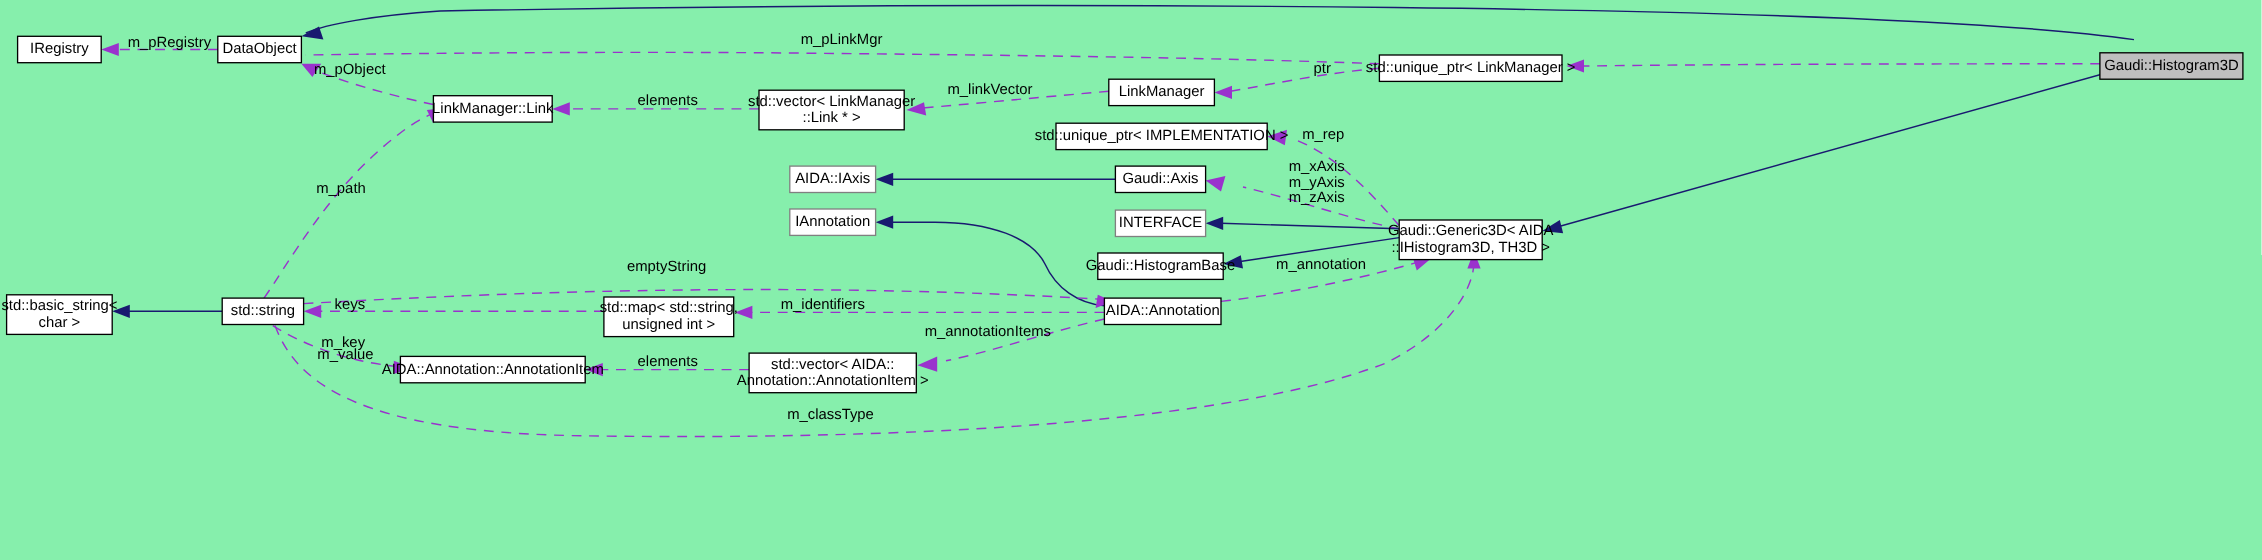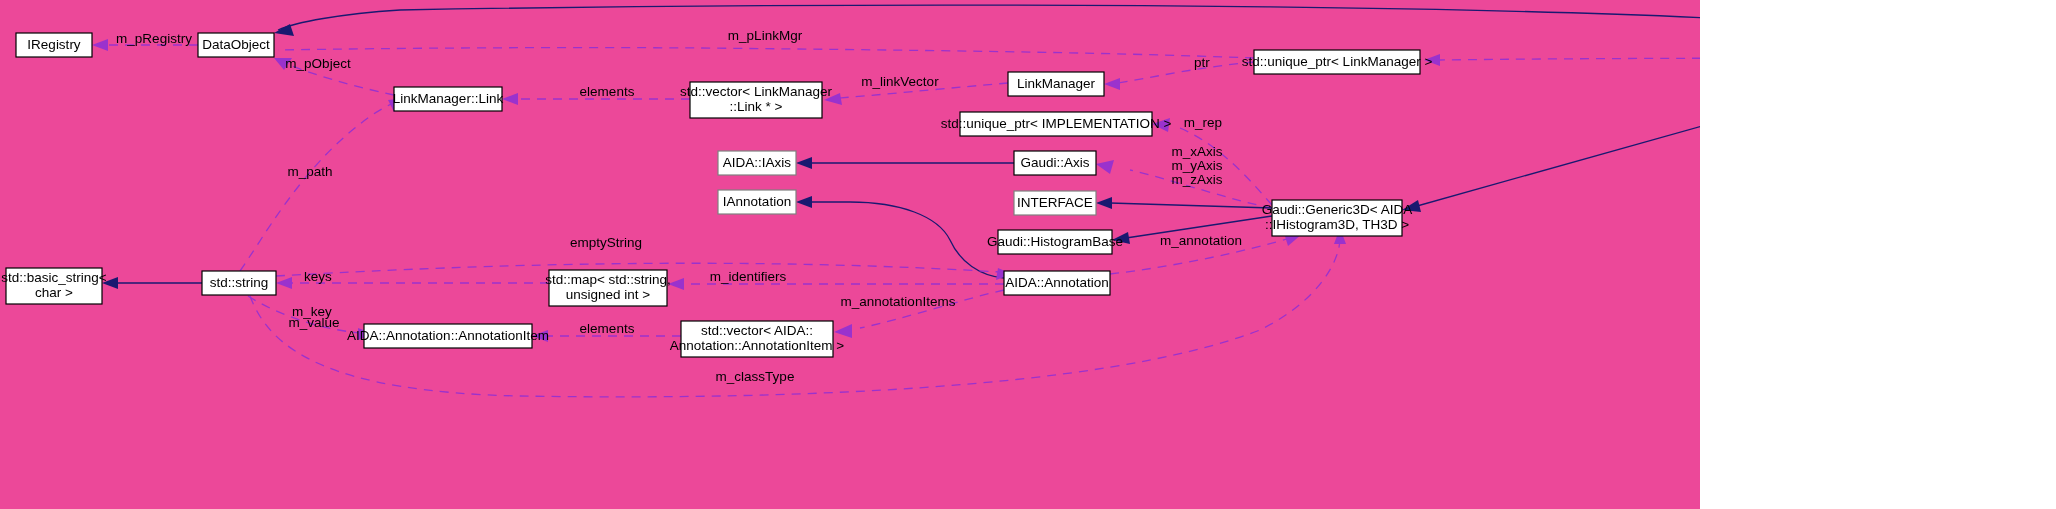--- a/index.html
+++ b/index.html
@@ -2,23 +2,23 @@
 <html><head>
 <meta charset="utf-8">
 <style>
   html, body {
     margin: 0;
     padding: 0;
     background: #ffffff;
   }
   #diagram-root {
     position: relative;
-    width: 1700px;
+    width: 2056px;
     height: 509px;
-    background: #ec4899;
+    background: #86efac;
     font-family: "Liberation Sans", sans-serif;
     overflow: hidden;
   }
   svg#graph {
     position: absolute;
     top: 0; left: 0;
     width: 2056px;
     height: 509px;
     display: block;
   }

